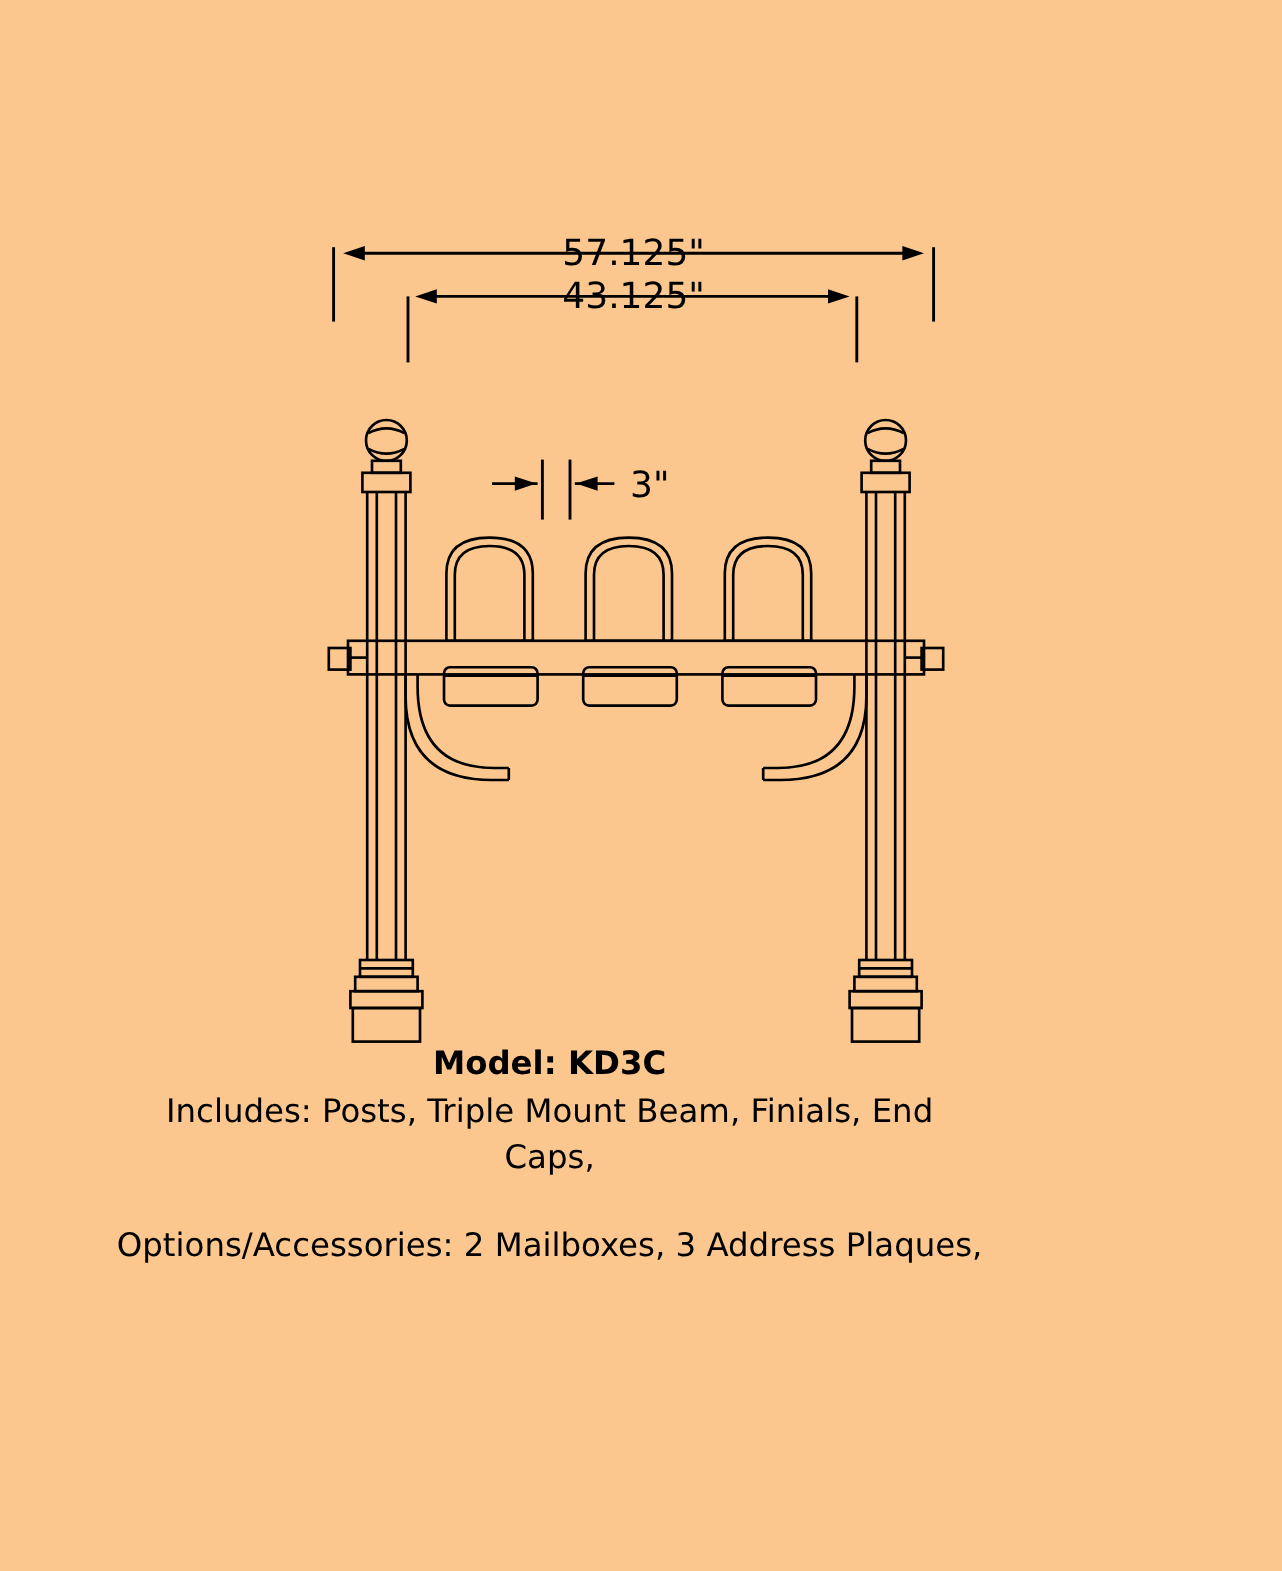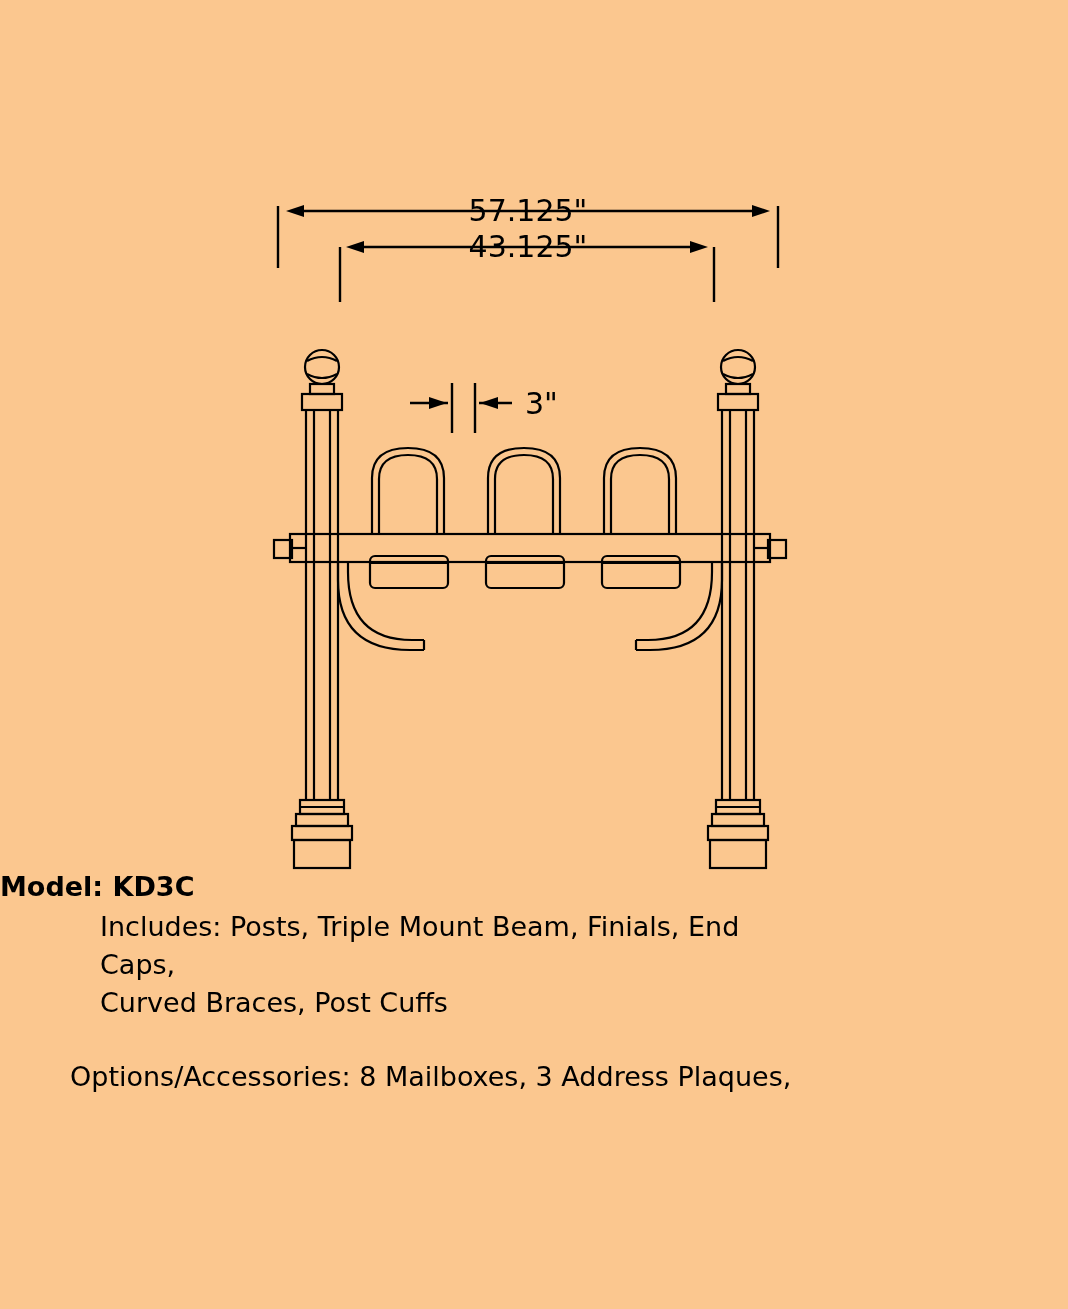--- a/index.html
+++ b/index.html
@@ -31,20 +31,21 @@
   .dimtext {
     font-family: "DejaVu Sans", sans-serif;
     font-size: 30px;
     fill: #000;
   }
   .caption-block {
     position: absolute;
     left: 0;
     top: 868px;
     width: 916px;
+    text-align: center;
     color: #000;
   }
   .model-line {
     font-size: 27px;
     font-weight: bold;
     line-height: 38px;
     margin: 0 0 2px 0;
   }
   .includes-line {
     font-size: 27px;
@@ -179,18 +180,17 @@
     </g>
 
     <text class="dimtext" x="528" y="221" text-anchor="middle">57.125"</text>
     <text class="dimtext" x="528" y="257" text-anchor="middle">43.125"</text>
     <text class="dimtext" x="525" y="414" text-anchor="start">3"</text>
   </svg>
 
   <div class="caption-block">
     <p class="model-line">Model: KD3C</p>
     <p class="includes-line">Includes: Posts, Triple Mount Beam, Finials, End Caps,</p>
-    <p class="includes-line">Curved Braces, Post Cuffs</p>
     <div class="spacer"></div>
-    <p class="options-line">Options/Accessories: 8 Mailboxes, 3 Address Plaques,</p>
+    <p class="options-line">Options/Accessories: 2 Mailboxes, 3 Address Plaques,</p>
   </div>
 
 </div>
 
 </body></html>

